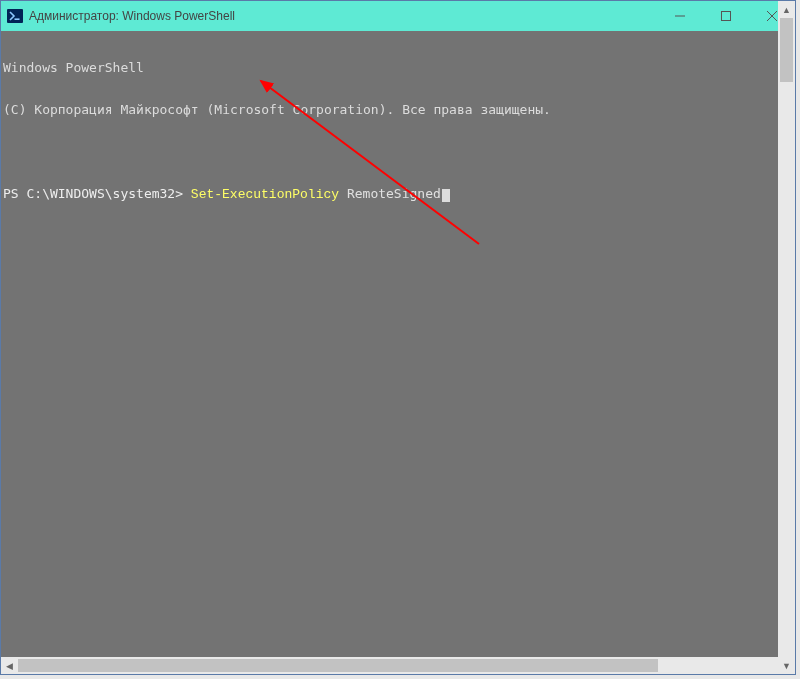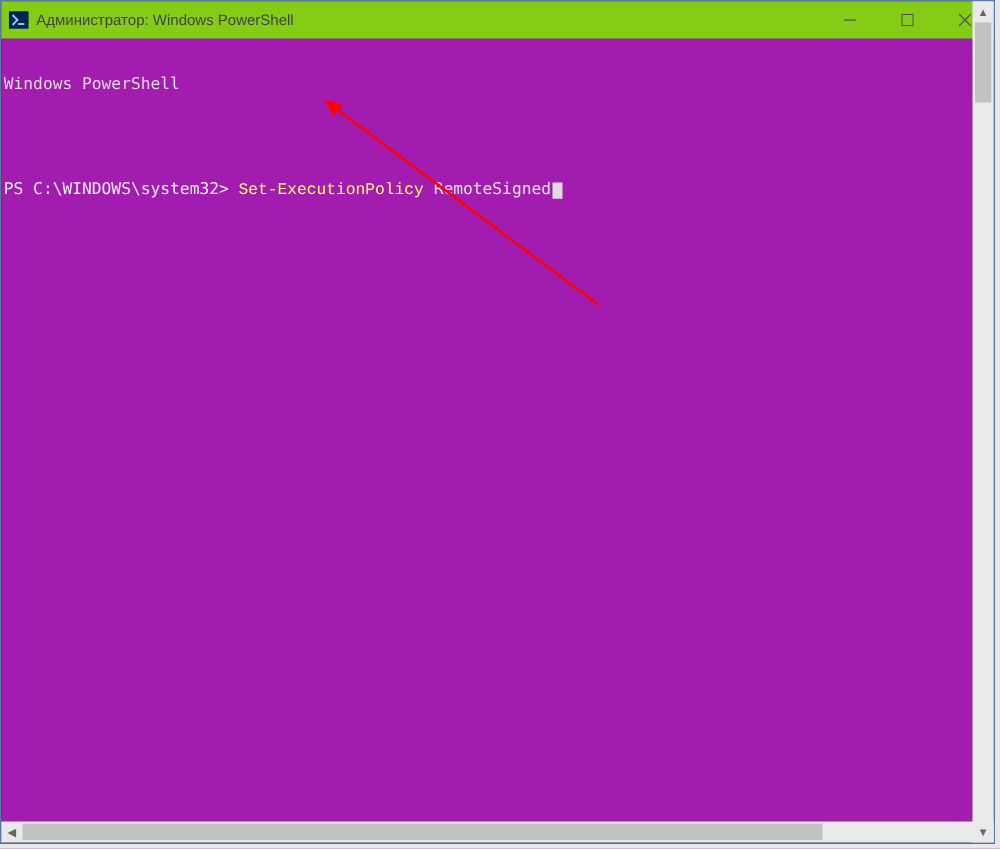--- a/index.html
+++ b/index.html
@@ -15,21 +15,21 @@
       left: 0; top: 0;
       width: 796px;
       height: 675px;
       background: #012456;
       border: 1px solid #5a7aa8;
       display: flex;
       flex-direction: column;
     }
     .titlebar {
       height: 30px;
-      background: #84cc16;
+      background: #5eead4;
       display: flex;
       align-items: center;
       padding-left: 6px;
       font-size: 12px;
       color: #444;
       user-select: none;
     }
     .titlebar-icon {
       width: 16px;
       height: 16px;
@@ -47,21 +47,21 @@
       height: 100%;
       display: flex;
       align-items: center;
       justify-content: center;
       color: #555;
     }
     .titlebar-btn svg { width: 10px; height: 10px; }
 
     .terminal {
       flex:1;
-      background: #a21caf;
+      background: #737373;
       font-family: Consolas, "Lucida Console", monospace;
       font-size: 13px;
       line-height: 14px;
       color: #dcdcdc;
       padding: 2px 0 0 2px;
       white-space: pre;
       position:relative;
       overflow:hidden;
     }
     .line { white-space: pre; }
@@ -177,20 +177,21 @@
             <line x1="0" y1="0" x2="10" y2="10" stroke="currentColor" stroke-width="1"></line>
             <line x1="10" y1="0" x2="0" y2="10" stroke="currentColor" stroke-width="1"></line>
           </svg>
       </div>
     </div>
   </div>
 
   <div class="content-row">
     <div class="terminal">
       <div class="line">Windows PowerShell</div>
+      <div class="line">(С) Корпорация Майкрософт (Microsoft Corporation). Все права защищены.</div>
       <div class="line">&nbsp;</div>
       <div class="line"><span class="prompt-path">PS C:\WINDOWS\system32&gt; </span><span class="cmd-yellow">Set-ExecutionPolicy</span><span> </span><span class="cmd-arg">RemoteSigned</span><span class="cursor"></span></div>
 
       <svg class="arrow-overlay">
         <defs>
           <marker id="arrowhead" markerWidth="8" markerHeight="8" refX="6" refY="3" orient="auto">
             <polygon points="0 0, 7 3, 0 6" fill="#ff0000"></polygon>
           </marker>
         </defs>
         <line x1="478" y1="213" x2="260" y2="50" stroke="#ff0000" stroke-width="2" marker-end="url(#arrowhead)"></line>

